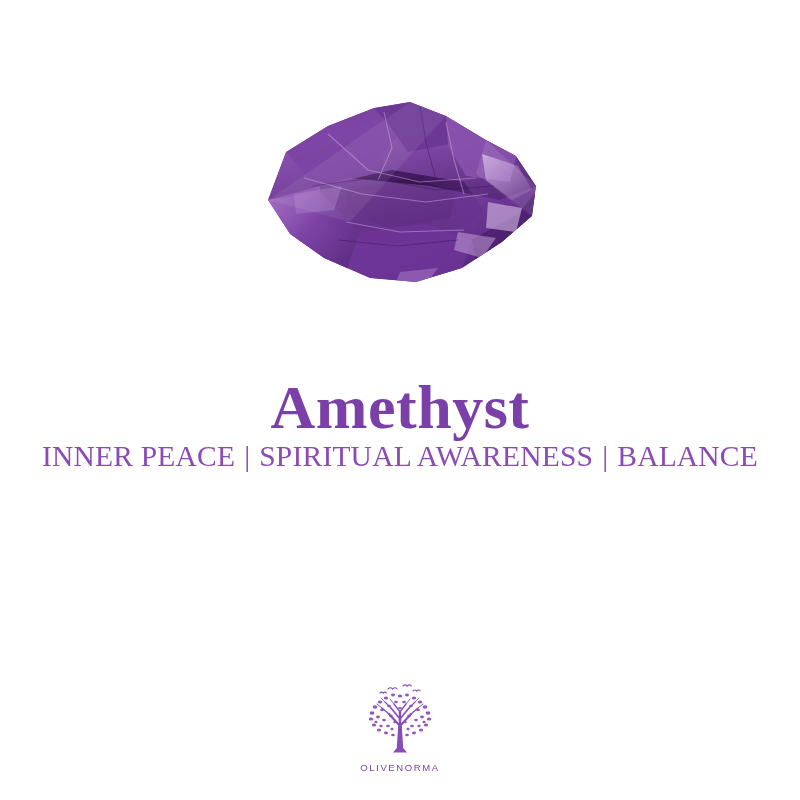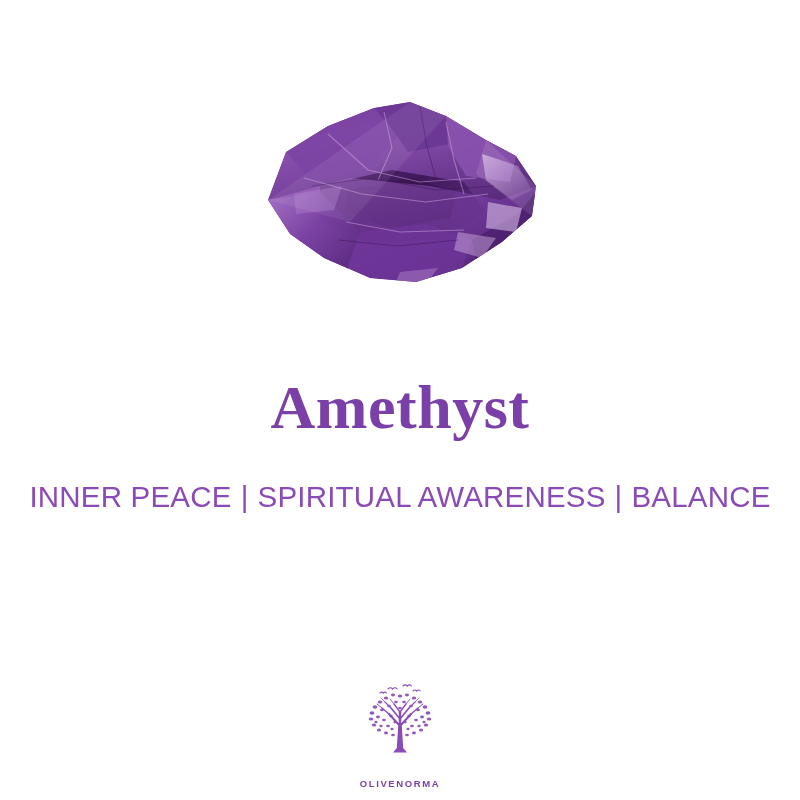--- a/index.html
+++ b/index.html
@@ -55,27 +55,26 @@
     margin-top: 40px;
   }
 
   
   .subtitle {
     position: absolute;
     left: 0;
     top: 440px;
     width: 800px;
     text-align: center;
-    font-family: Liberation Sans, sans-serif;
+    font-family: Liberation Serif, serif;
     font-size: 29.5px;
     font-weight: 400;
     color: #8B4BB6;
     letter-spacing: 0.2px;
     white-space: nowrap;
-    margin-top: 40px;
   }
   .subtitle .kw { display: inline; }
   .subtitle .sep {
     display: inline-block;
     padding: 0 9px;
     color: #8B4BB6;
     font-weight: 300;
   }
 
   
@@ -100,24 +99,24 @@
     display: flex;
     flex-direction: column;
     align-items: center;
   }
   .logo-mark {
     display: block;
     width: 84px;
     height: 78px;
   }
   .logo-wordmark {
-    margin-top: 18px;
+    margin-top: 2px;
     font-family: "Liberation Sans", sans-serif;
     font-size: 9.5px;
-    font-weight: 700;
+    font-weight: 400;
     letter-spacing: 1.6px;
     color: #7B3FA8;
   }
 </style>
 </head>
 <body>
 
 <div class="card">
 
   <div class="gem-stage">

